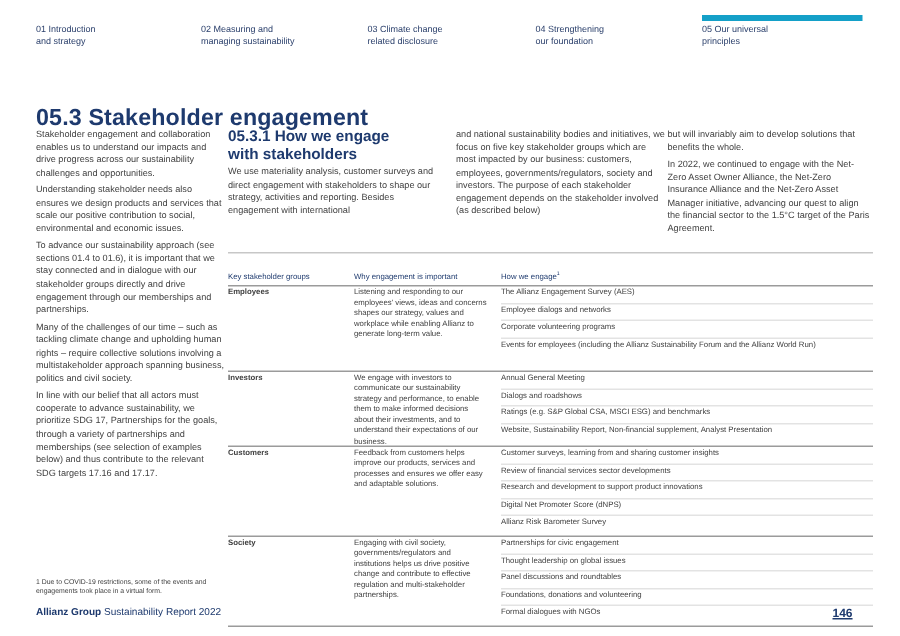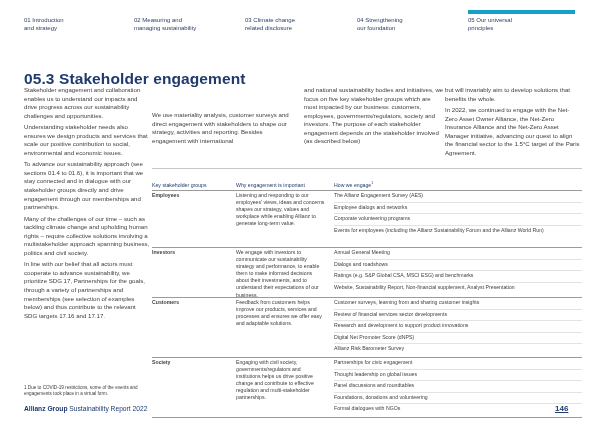--- a/index.html
+++ b/index.html
@@ -72,20 +72,22 @@
 
 <div class="col-left">
   <p>Stakeholder engagement and collaboration enables us to understand our impacts and drive progress across our sustainability challenges and opportunities.</p>
   <p>Understanding stakeholder needs also ensures we design products and services that scale our positive contribution to social, environmental and economic issues.</p>
   <p>To advance our sustainability approach (see sections 01.4 to 01.6), it is important that we stay connected and in dialogue with our stakeholder groups directly and drive engagement through our memberships and partnerships.</p>
   <p>Many of the challenges of our time – such as tackling climate change and upholding human rights – require collective solutions involving a multistakeholder approach spanning business, politics and civil society.</p>
   <p>In line with our belief that all actors must cooperate to advance sustainability, we prioritize SDG 17, Partnerships for the goals, through a variety of partnerships and memberships (see selection of examples below) and thus contribute to the relevant SDG targets 17.16 and 17.17.</p>
 </div>
 
 <h2 class="sec-heading">
+  <div>05.3.1 How we engage</div>
+  <div>with stakeholders</div>
 </h2>
 <div class="col-mid">We use materiality analysis, customer surveys and direct engagement with stakeholders to shape our strategy, activities and reporting. Besides engagement with international</div>
 <div class="col-mid2">and national sustainability bodies and initiatives, we focus on five key stakeholder groups which are most impacted by our business: customers, employees, governments/regulators, society and investors. The purpose of each stakeholder engagement depends on the stakeholder involved (as described below)</div>
 <div class="col-right">
   <p>but will invariably aim to develop solutions that benefits the whole.</p>
   <p>In 2022, we continued to engage with the Net-Zero Asset Owner Alliance, the Net-Zero Insurance Alliance and the Net-Zero Asset Manager initiative, advancing our quest to align the financial sector to the 1.5°C target of the Paris Agreement.</p>
 </div>
 
 <div class="tbl">
   <div class="tbl-head">

